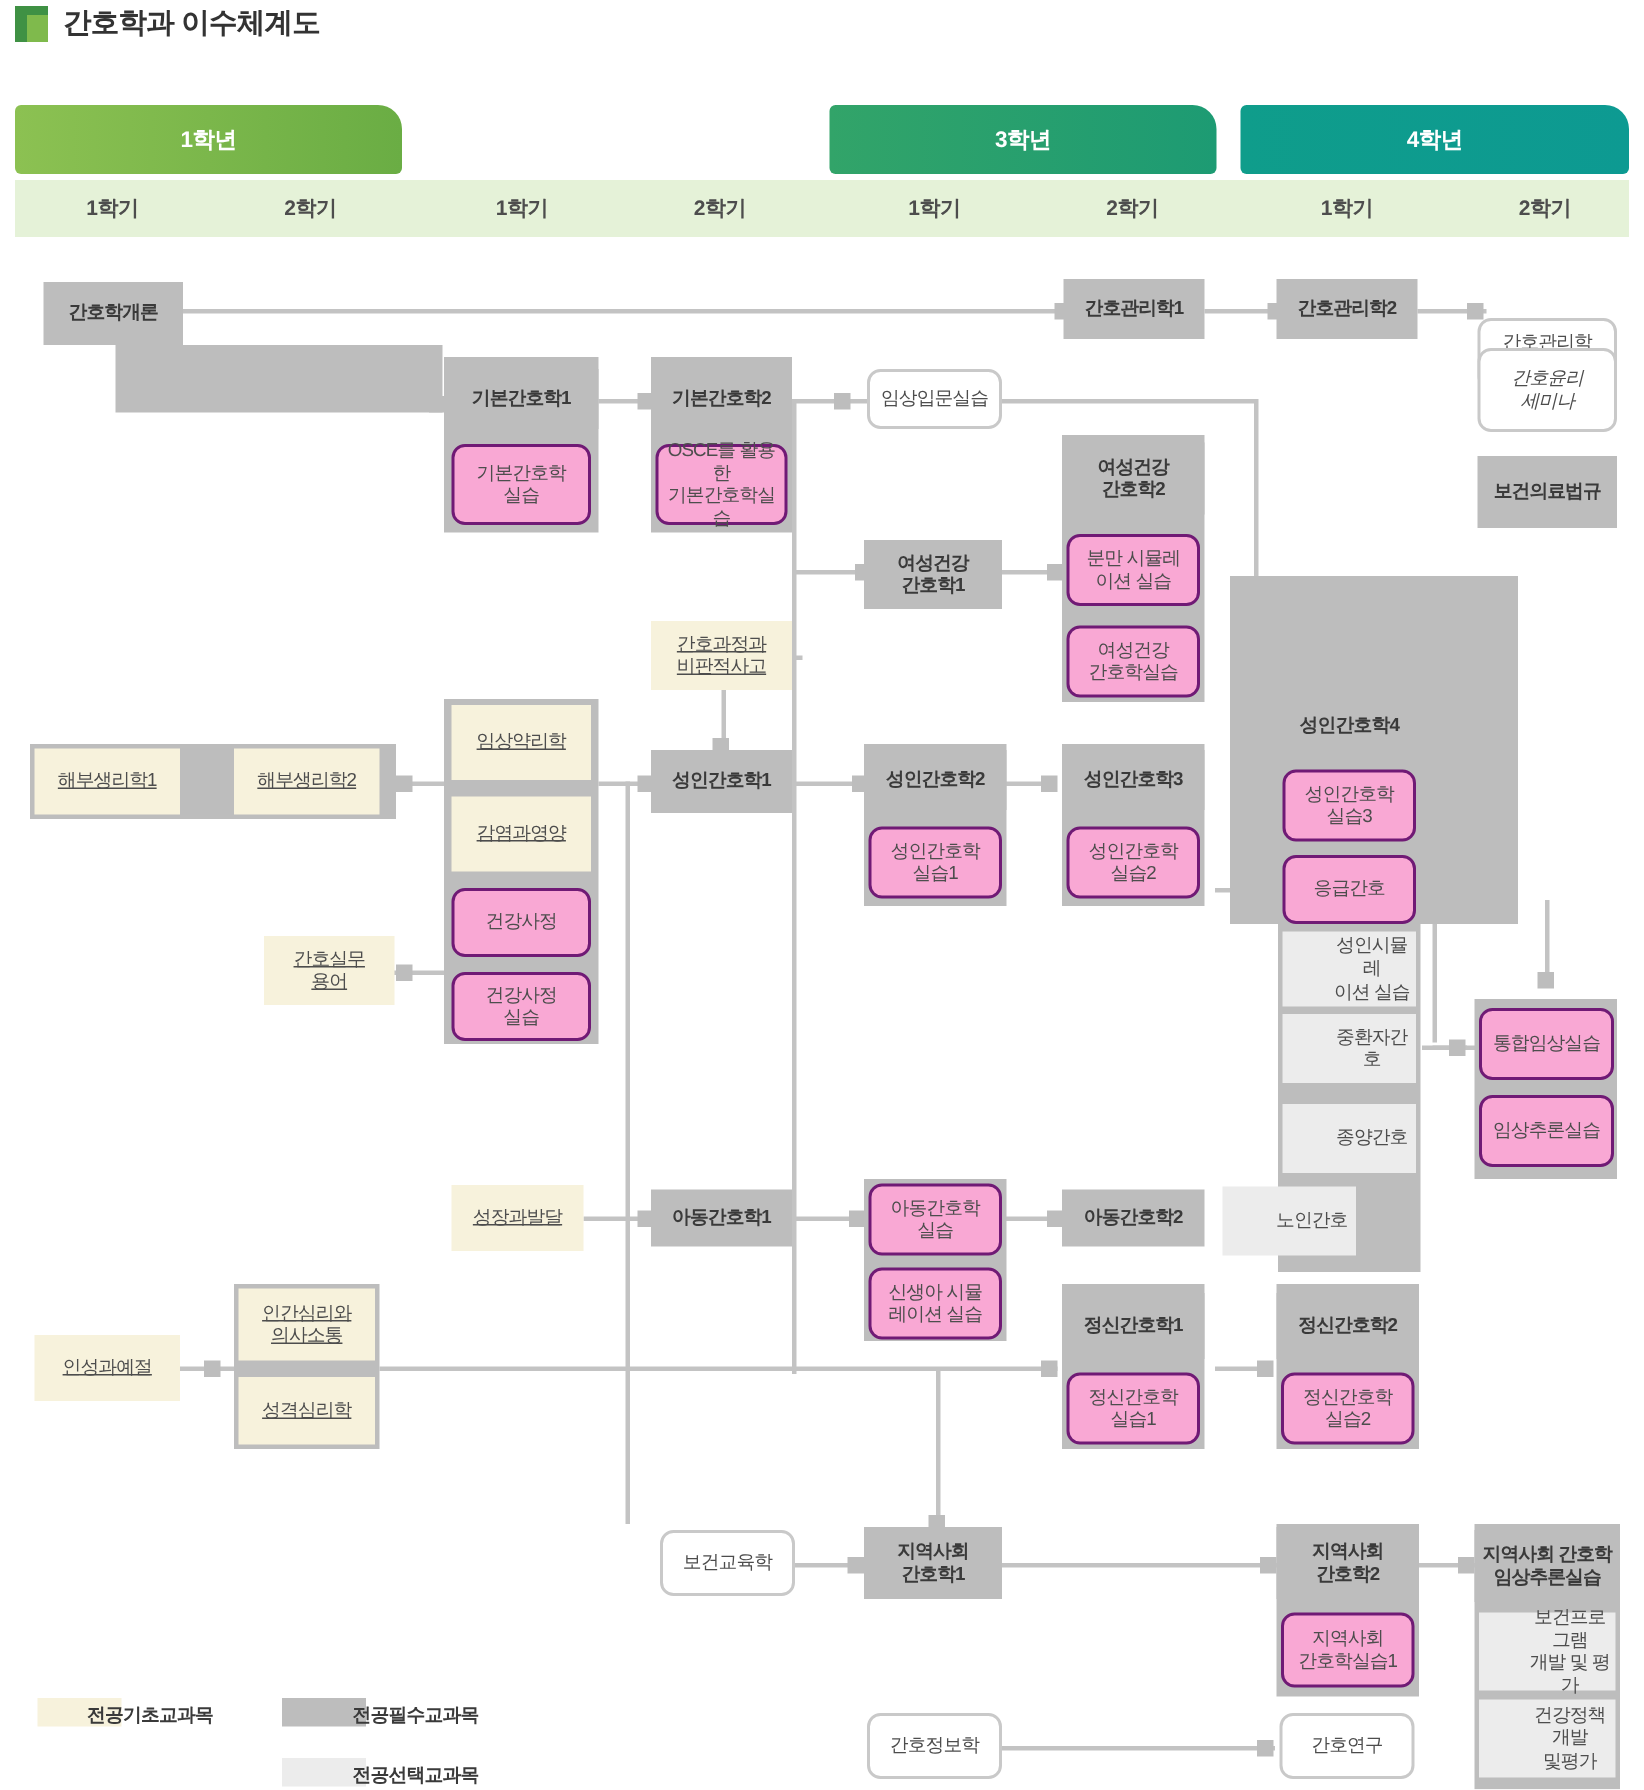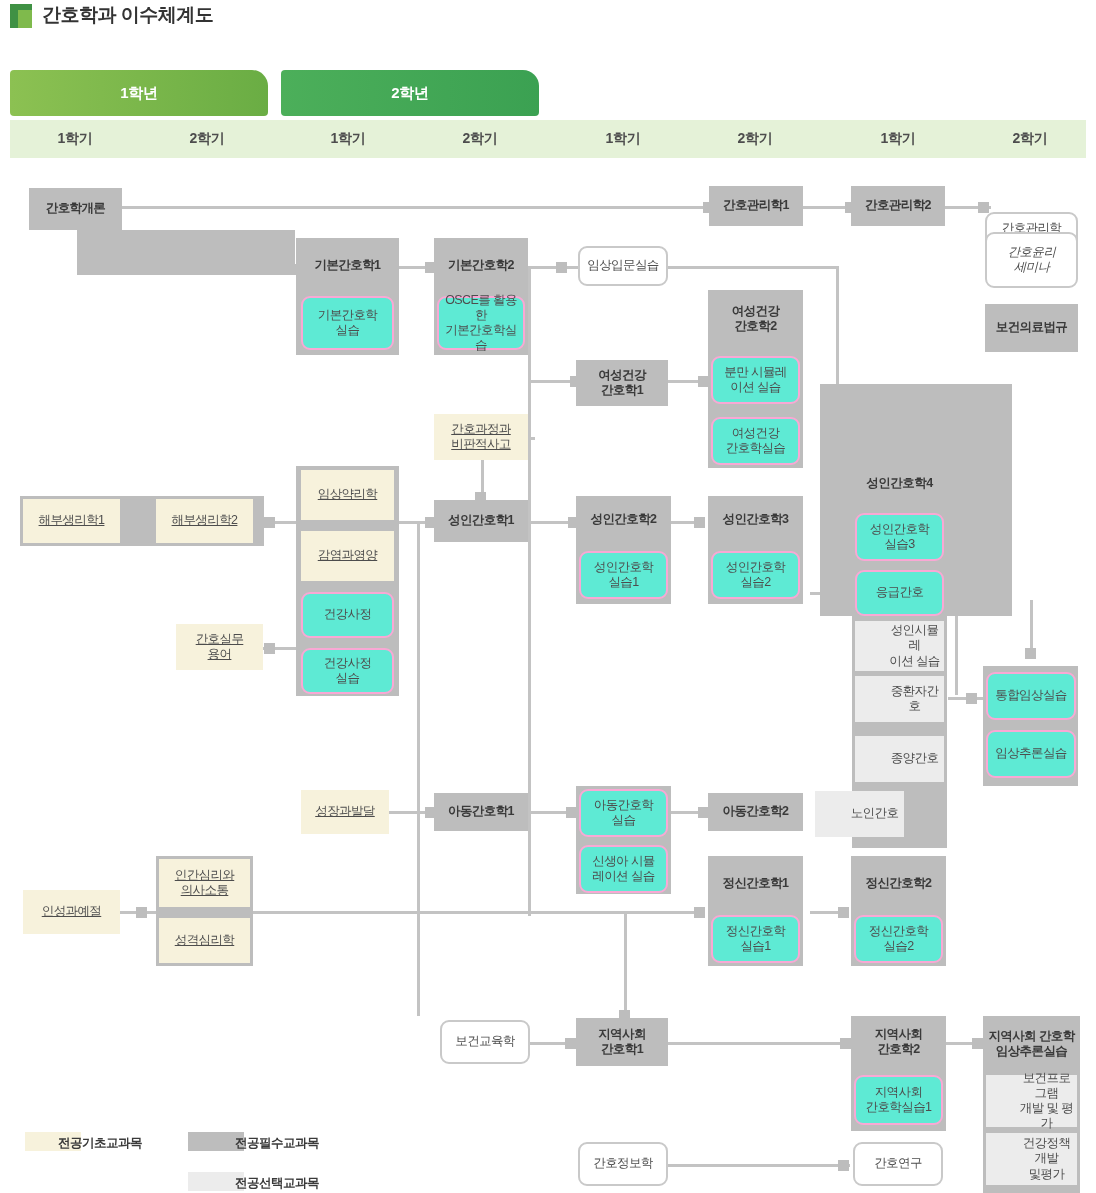--- a/index.html
+++ b/index.html
@@ -75,22 +75,22 @@
     background:#f7f2dc;
     text-decoration:underline;
   }
   
   .elec{
     background:#ececec;
     padding-left:33px;
   }
   
   .prac{
-    background:#5eead4;
-    border:2px solid #f9a8d4;
+    background:#f9a8d4;
+    border:2px solid #701a75;
     border-radius:9px;
   }
   
   .outline{
     background:#ffffff;
     border:2px solid #c9c9c9;
     border-radius:9px;
   }
   
   .group{
@@ -120,22 +120,25 @@
 <body>
 
 <div id="stage">
 
   <div class="title-icon"></div>
   <div class="page-title">간호학과 이수체계도</div>
 
   <div class="year" style="left:10px;width:258px;background:linear-gradient(90deg,#8cc152,#6aad44);">
     <span>1학년</span>
   </div>
-  <div class="year" style="left:281px;width:258px;background:linear-gradient(90deg,#4caf5a,#3ba152);">
-    <span>2학년</span>
+  <div class="year" style="left:553px;width:258px;background:linear-gradient(90deg,#32a469,#1d9b73);">
+    <span>3학년</span>
+  </div>
+  <div class="year" style="left:827px;width:259px;background:linear-gradient(90deg,#0f9d8b,#0d9a92);">
+    <span>4학년</span>
   </div>
 
   <div class="sem-strip"></div>
   <div class="sem" style="left:10px;width:130px;">
     <span>1학기</span>
     </div>
   <div class="sem" style="left:142px;width:130px;">
     <span>2학기</span>
     </div>
   <div class="sem" style="left:283px;width:130px;">

